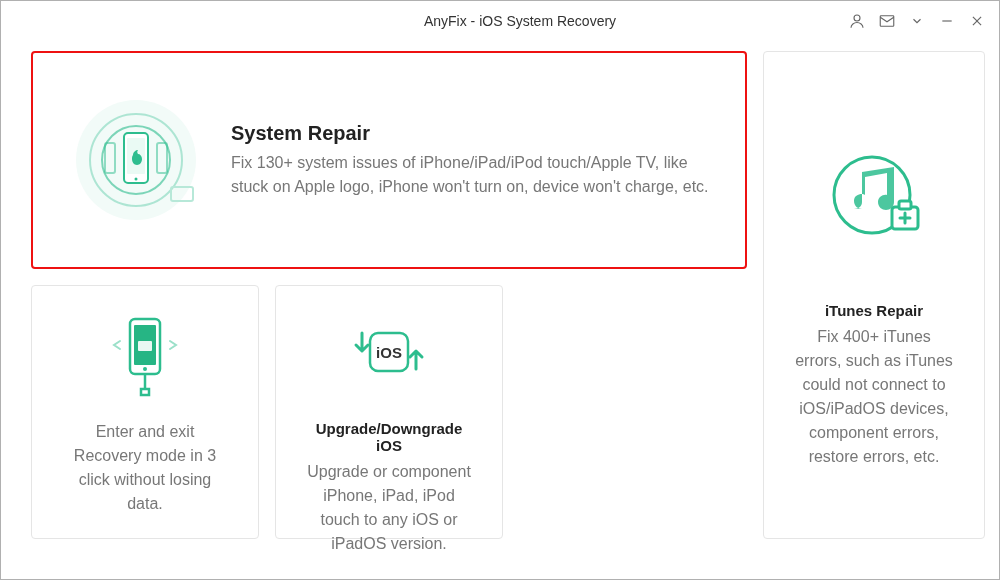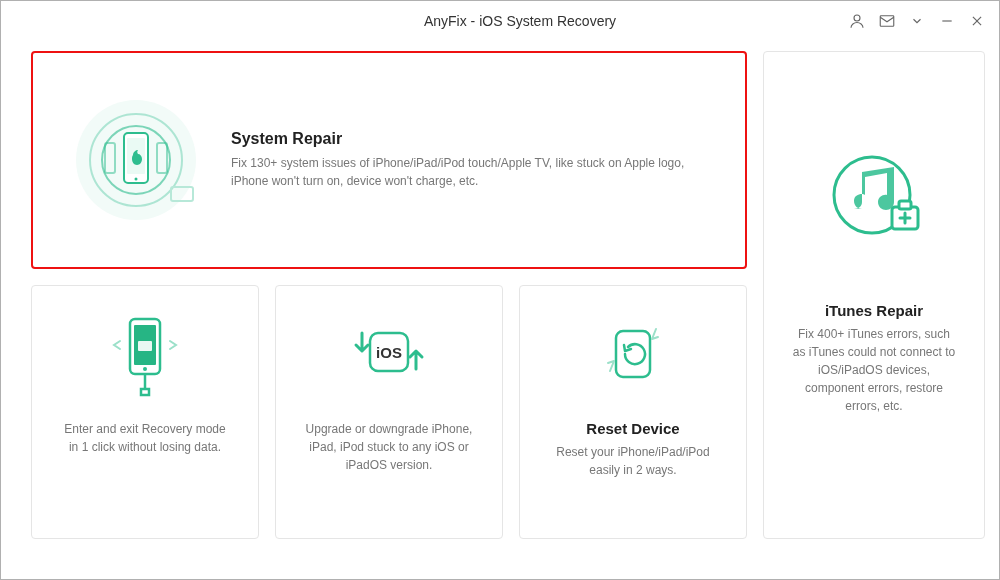--- a/index.html
+++ b/index.html
@@ -84,23 +84,23 @@
   .card.big .icon-area { width: 150px; height: 150px; margin-right: 20px; }
   .card.small .icon-area { width: 100px; height: 100px; margin-bottom: 14px; }
   .card.tall .icon-area { width: 130px; height: 130px; margin-top: 60px; margin-bottom: 40px; }
   .card .text-area { flex: 1; }
   .card h3 {
     font-size: 15px;
     font-weight: 600;
     color: #222;
     margin-bottom: 6px;
   }
-  .card.big h3 { font-size: 16px; }
+  .card.big h3 { font-size: 20px; }
   .card p {
-    font-size: 12px;
+    font-size: 16px;
     color: #777;
     line-height: 1.5;
   }
 </style>
 </head>
 <body>
 
 <div class="titlebar">
   <div class="title">AnyFix - iOS System Recovery</div>
   <div class="controls">
@@ -181,46 +181,33 @@
         <rect x="30" y="8" width="30" height="55" rx="5" fill="#fff" stroke="#2dbd8e" stroke-width="2.5"></rect>
         <rect x="34" y="14" width="22" height="40" rx="1" fill="#26b584"></rect>
         <rect x="38" y="30" width="14" height="10" rx="1" fill="#fff" opacity="0.9"></rect>
         <circle cx="45" cy="58" r="2" fill="#2dbd8e"></circle>
         <line x1="45" y1="63" x2="45" y2="78" stroke="#2dbd8e" stroke-width="2.5"></line>
         <rect x="41" y="78" width="8" height="6" fill="#fff" stroke="#2dbd8e" stroke-width="2.5"></rect>
         <path d="M20 30l-6 4 6 4M70 30l6 4-6 4" fill="none" stroke="#9be0c9" stroke-width="2" stroke-linecap="round"></path>
       </svg>
     </div>
     <div class="text-area">
-      <p>Enter and exit Recovery mode in 1 click without losing data.</p>
+      <p>Enter and exit Recovery mode in 3 click without losing data.</p>
     </div>
   </div>
 
   <div class="card small">
     <div class="icon-area">
       <svg width="90" height="90" viewBox="0 0 90 90">
         <rect x="26" y="22" width="38" height="38" rx="8" fill="#fff" stroke="#2dbd8e" stroke-width="2.5"></rect>
         <text x="45" y="47" font-size="15" font-weight="600" text-anchor="middle" fill="#333" font-family="Arial">iOS</text>
         <path d="M18 22v18l-6-6m6 6l6-6" fill="none" stroke="#2dbd8e" stroke-width="3" stroke-linecap="round" stroke-linejoin="round"></path>
         <path d="M72 58V40l-6 6m6-6l6 6" fill="none" stroke="#2dbd8e" stroke-width="3" stroke-linecap="round" stroke-linejoin="round"></path>
       </svg>
     </div>
     <div class="text-area">
-      <p>Upgrade or downgrade iPhone, iPad, iPod stuck to any iOS or iPadOS version.</p>
-    </div>
-  </div>
-
-  <div class="card small">
-    <div class="icon-area">
-      <svg width="90" height="90" viewBox="0 0 90 90">
-        <rect x="28" y="20" width="34" height="46" rx="7" fill="#fff" stroke="#2dbd8e" stroke-width="2.5"></rect>
-        <path d="M40 36a10 10 0 1 1-3 7" fill="none" stroke="#2dbd8e" stroke-width="2.5" stroke-linecap="round"></path>
-        <path d="M36 34l1 6 6-2" fill="none" stroke="#2dbd8e" stroke-width="2.5" stroke-linecap="round" stroke-linejoin="round"></path>
-        <path d="M68 18l-4 10 6-2M22 60l4-10-6 2" fill="none" stroke="#9be0c9" stroke-width="2" stroke-linecap="round" stroke-linejoin="round"></path>
-      </svg>
-    </div>
-    <div class="text-area">
-      <h3>Reset Device</h3>
-      <p>Reset your iPhone/iPad/iPod easily in 2 ways.</p>
-    </div>
-  </div>
+      <h3>Upgrade/Downgrade iOS</h3>
+      <p>Upgrade or component iPhone, iPad, iPod touch to any iOS or iPadOS version.</p>
+    </div>
+  </div>
+
 
 </div>
 
 </body></html>

